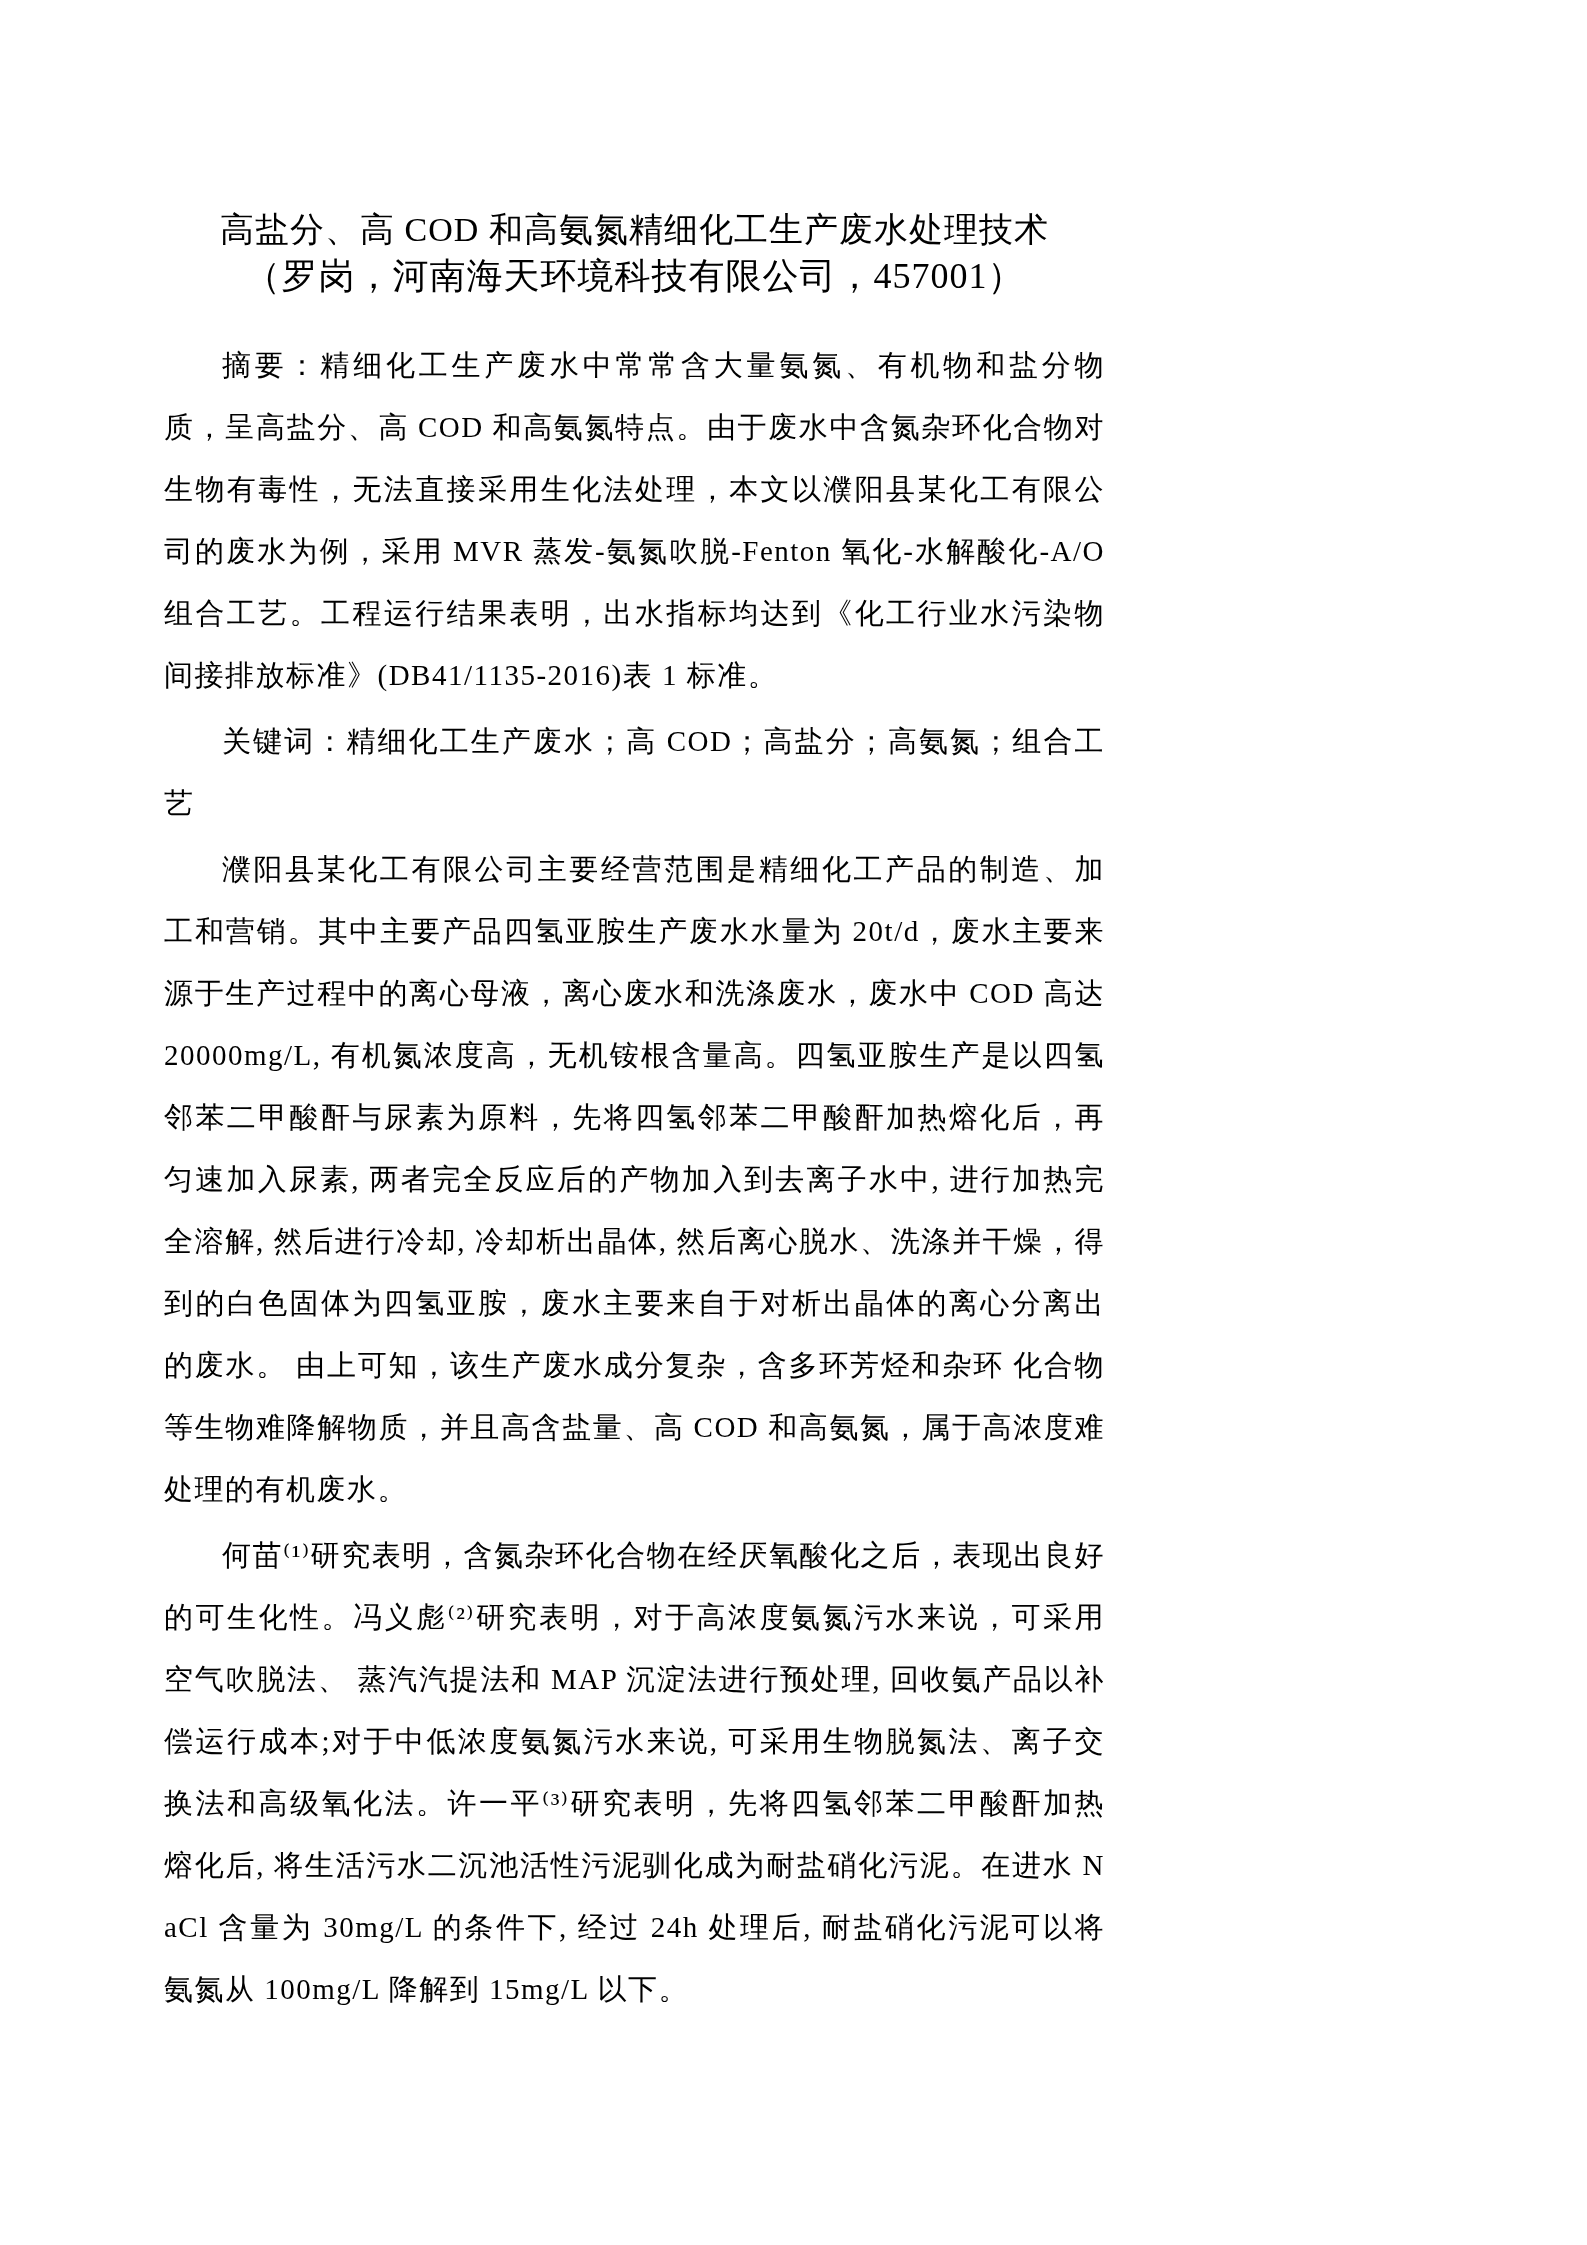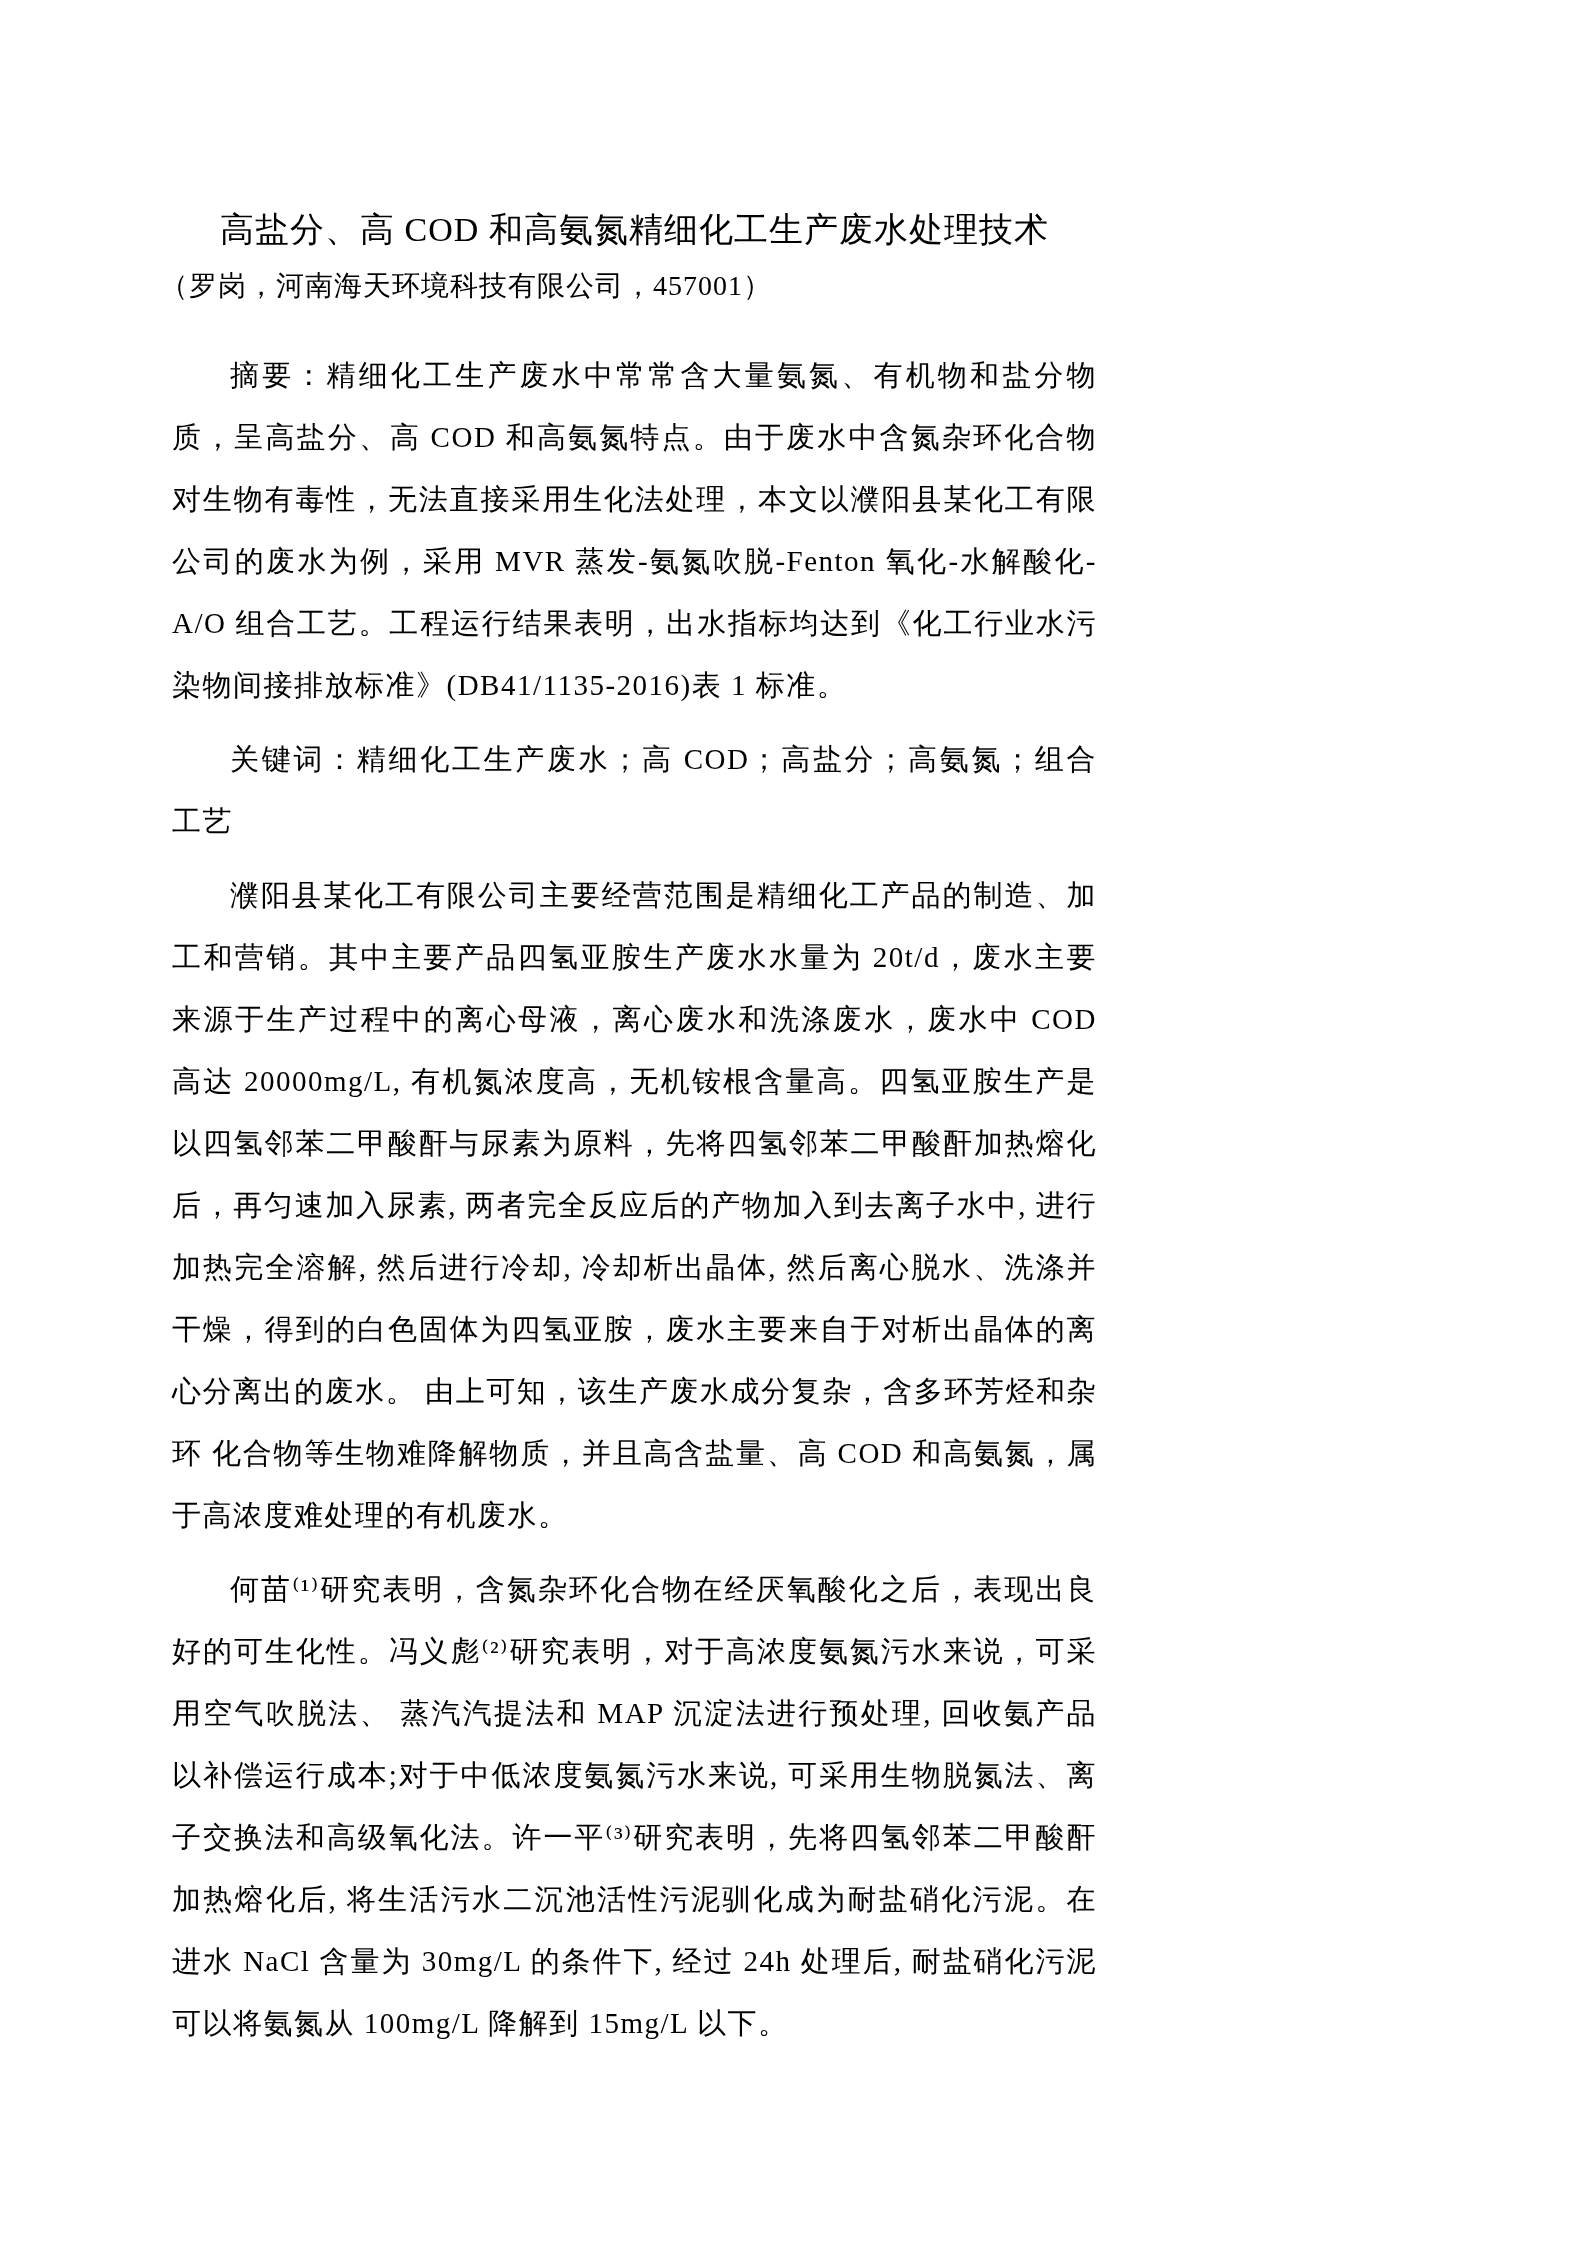--- a/index.html
+++ b/index.html
@@ -27,35 +27,36 @@
   }
   .doc-title {
     font-size: 34px;
     font-weight: 400;
     line-height: 48px;
     text-align: center;
     margin: 0;
     letter-spacing: 1px;
   }
   .doc-affiliation {
-    font-size: 28px;
+    font-size: 36px;
     line-height: 44px;
-    margin-top: 10px;
+    text-align: center;
+    margin-top: 0;
     letter-spacing: 1px;
   }
   .doc-body {
     margin-top: 36px;
   }
   .para {
     font-size: 29px;
     line-height: 62px;
     text-align: justify;
     text-justify: inter-ideograph;
     text-indent: 58px;
-    margin: 12px;
+    margin: 4px;
     letter-spacing: 1.5px;
     word-break: break-all;
   }
 </style>
 </head>
 <body>
 
 <div class="page">
   <h1 class="doc-title">高盐分、高 COD 和高氨氮精细化工生产废水处理技术</h1>
 

